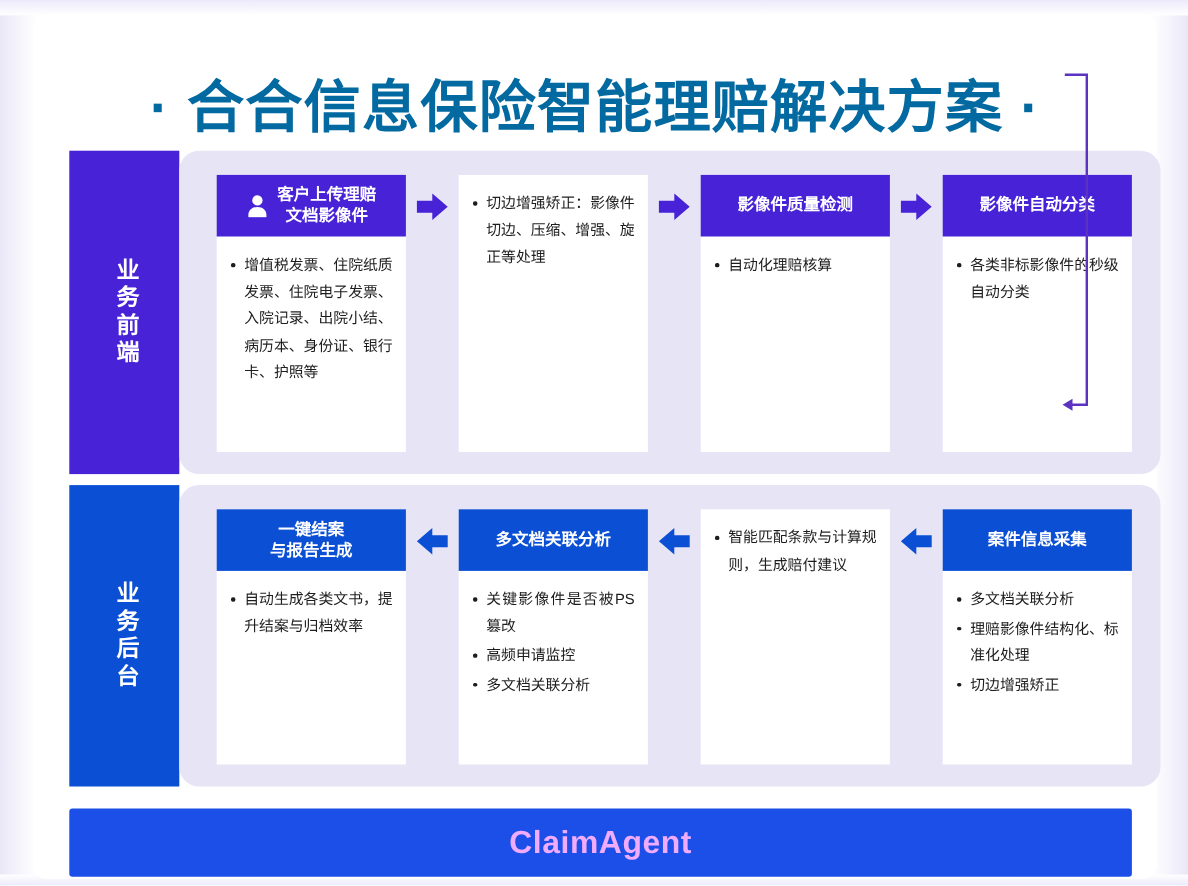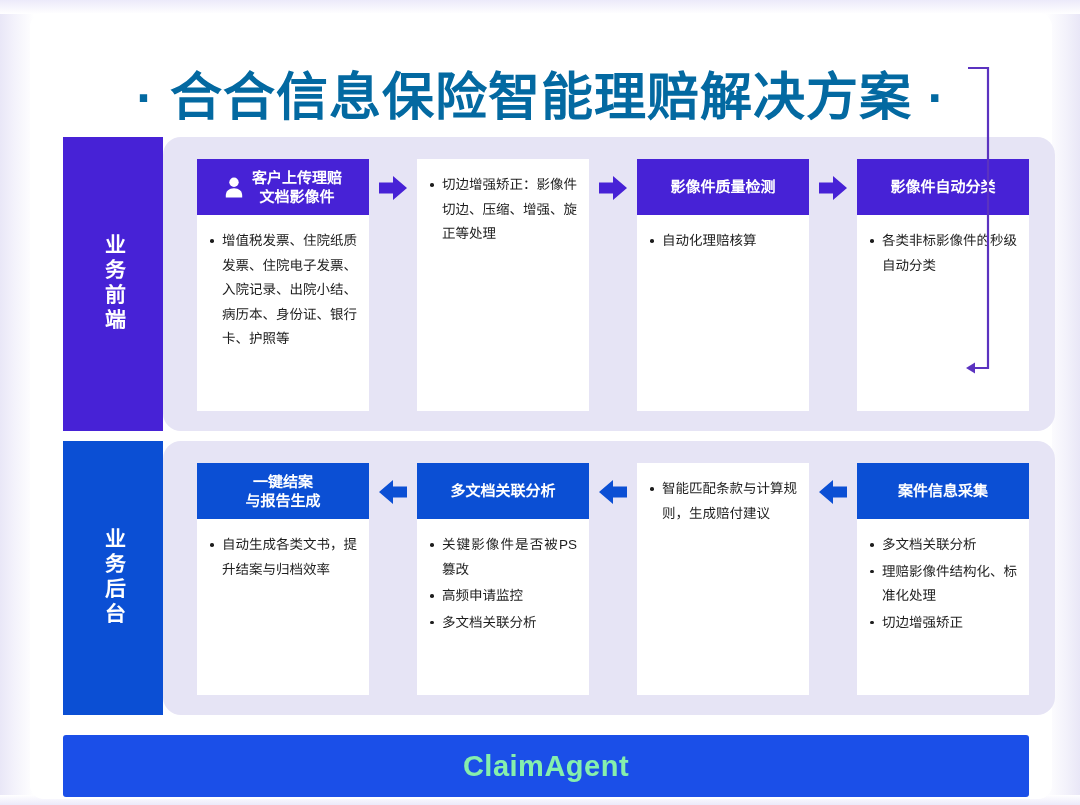--- a/index.html
+++ b/index.html
@@ -182,21 +182,21 @@
     position: absolute;
     left: 33px; top: 722px;
     width: 966px; height: 62px;
     background: #1b4fe8;
     border-radius: 3px;
     display: flex;
     align-items: center;
     justify-content: center;
   }
   .footer-text {
-    color: #86efac;
+    color: #f0abfc;
     font-size: 29px;
     font-weight: bold;
     letter-spacing: 0.5px;
   }
 </style>
 </head>
 <body>
 
 <div class="page-bg"></div>
 <div class="page-bg-right"></div>

